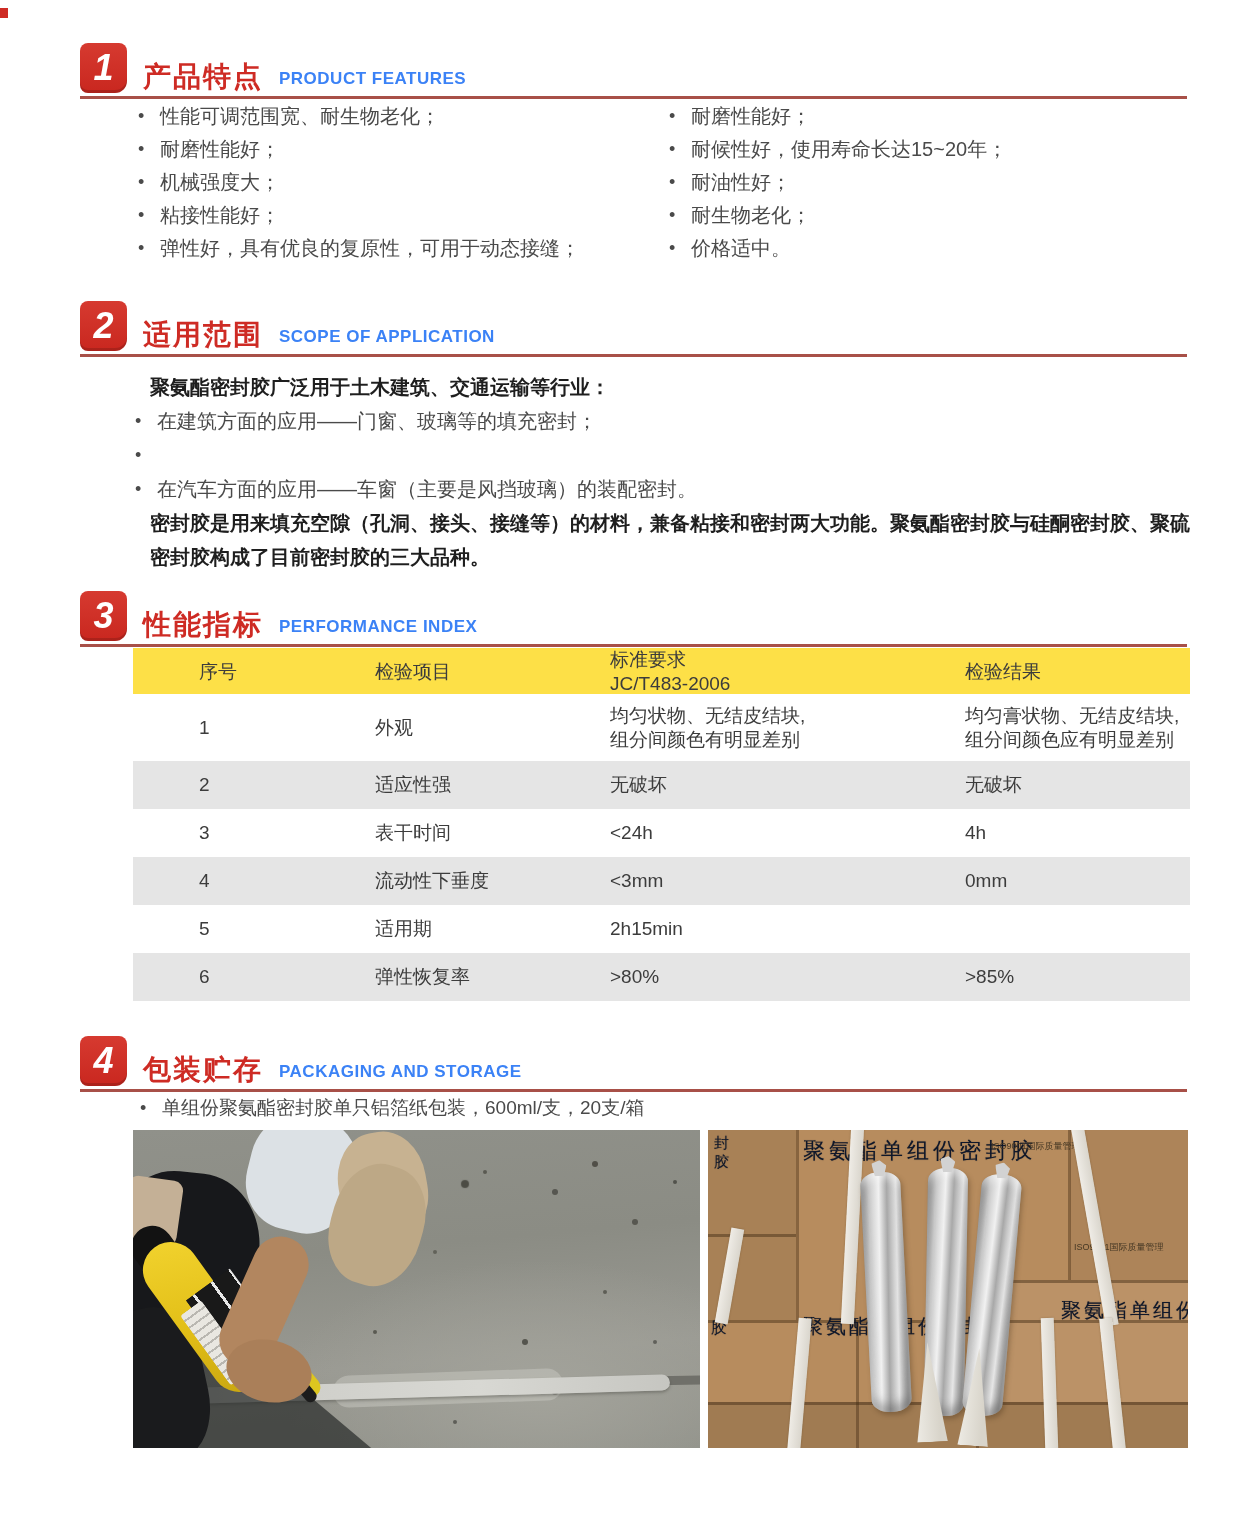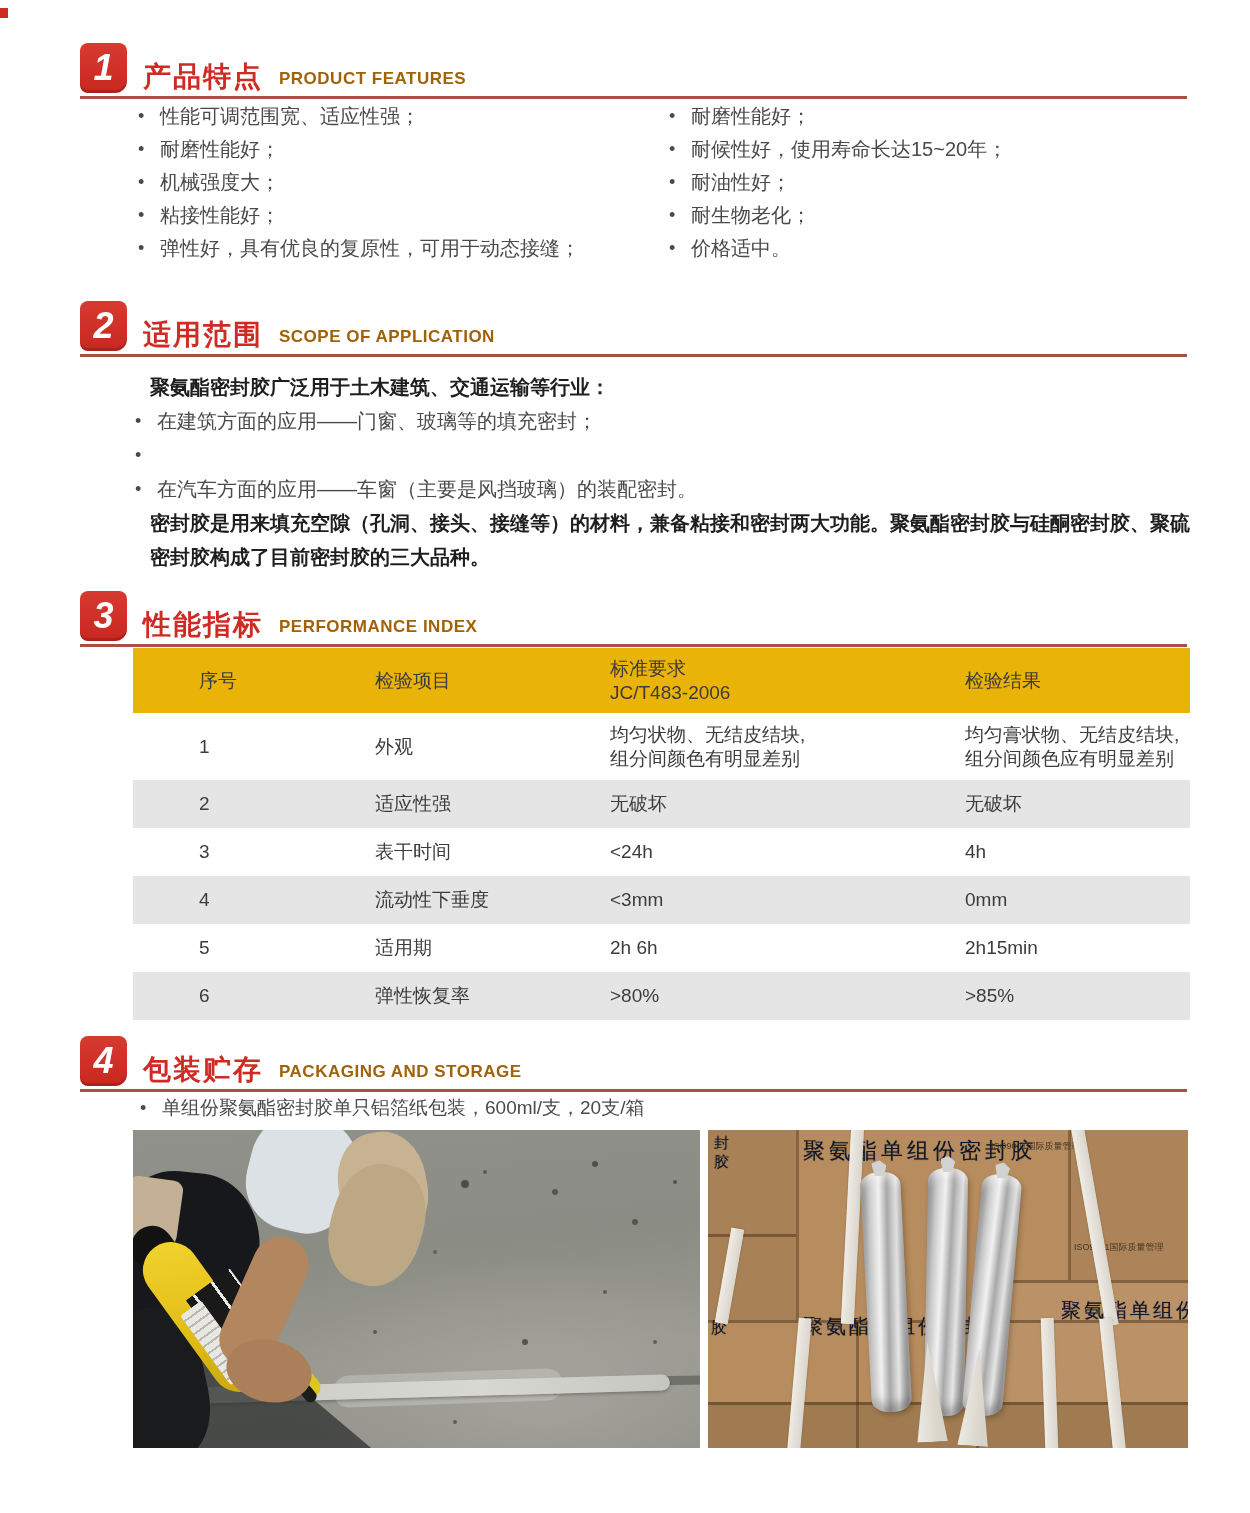--- a/index.html
+++ b/index.html
@@ -8,21 +8,21 @@
   .page { position:relative; width:1250px; height:1513px; background:#ffffff; overflow:hidden; }
   .abs { position:absolute; }
 
   
   .sec-header { position:absolute; left:80px; width:1107px; }
   .sec-head-row { display:flex; align-items:flex-end; gap:16px; height:52px; }
   .num-badge { width:47px; height:50px; background:linear-gradient(180deg,#d63a30,#c9271f); border-radius:8px 8px 12px 8px;
                color:#fff; font-size:36px; font-weight:bold; font-style:italic; display:flex; align-items:center; justify-content:center;
                box-shadow:inset 0 -3px 0 rgba(0,0,0,.15); }
   .t-cn { font-size:28px; font-weight:bold; color:#ce2b24; letter-spacing:2px; line-height:1; padding-bottom:2px; }
-  .t-en { font-size:17px; font-weight:bold; color:#a16207; letter-spacing:.5px; padding-bottom:4px; }
+  .t-en { font-size:17px; font-weight:bold; color:#3b82f6; letter-spacing:.5px; padding-bottom:4px; }
   .rule { height:3px; background:#a85048; margin-top:3px; }
 
   
   .blist-row { display:flex; align-items:flex-start; }
   .dot { width:22px; color:#4a4a4a; font-size:18px; line-height:33px; flex:0 0 22px; }
   .btxt { font-size:20px; color:#4a4a4a; line-height:33px; }
   .features { position:absolute; left:138px; top:100px; width:1062px; display:flex; }
   .fcol { width:50%; }
   .features .blist-row { height:33px; }
 
@@ -33,21 +33,21 @@
   .scope .dot { line-height:34px; }
   .scope .btxt { line-height:34px; font-size:20px; color:#4a4a4a; }
   .scope .note { font-size:20px; font-weight:bold; color:#1e1e1e; line-height:34px; padding-left:15px; margin-top:0; }
 
   
   .ptable { position:absolute; left:133px; top:648px; width:1057px; font-size:19px; color:#3c3c3c; }
   .trow { display:grid; grid-template-columns:242px 235px 355px 225px; align-items:center; }
   .trow > div { white-space:pre-line; line-height:24px; }
   .c1 { padding-left:66px; }
   .gray { background:#e5e5e5; }
-  .hrow { height:65px; background:#eab308; }
+  .hrow { height:46px; background:#fde047; }
   .r-tall { height:67px; }
   .r-std { height:48px; }
 
   
   .pack-bullet { position:absolute; left:140px; top:1094px; width:1000px; }
   .pack-bullet .btxt { font-size:19px; line-height:28px; }
   .pack-bullet .dot { line-height:28px; }
 
   
   .photo { position:absolute; top:1130px; height:318px; overflow:hidden; }
@@ -113,21 +113,21 @@
       <div class="t-cn">产品特点</div>
       <div class="t-en">PRODUCT FEATURES</div>
     </div>
     <div class="rule"></div>
   </div>
 
   <div class="features">
     <div class="fcol">
       <div class="blist-row">
           <span class="dot">•</span>
-          <span class="btxt">性能可调范围宽、适应性强；</span>
+          <span class="btxt">性能可调范围宽、耐生物老化；</span>
         </div>
       <div class="blist-row">
           <span class="dot">•</span>
           <span class="btxt">耐磨性能好；</span>
         </div>
       <div class="blist-row">
           <span class="dot">•</span>
           <span class="btxt">机械强度大；</span>
         </div>
       <div class="blist-row">
@@ -227,21 +227,20 @@
     </div>
     <div class="trow r-std gray">
       <div class="c1">4</div>
       <div>流动性下垂度</div>
       <div>&lt;3mm</div>
       <div>0mm</div>
     </div>
     <div class="trow r-std">
       <div class="c1">5</div>
       <div>适用期</div>
-      <div>2h 6h</div>
       <div>2h15min</div>
     </div>
     <div class="trow r-std gray">
       <div class="c1">6</div>
       <div>弹性恢复率</div>
       <div>&gt;80%</div>
       <div>&gt;85%</div>
     </div>
   </div>
 

